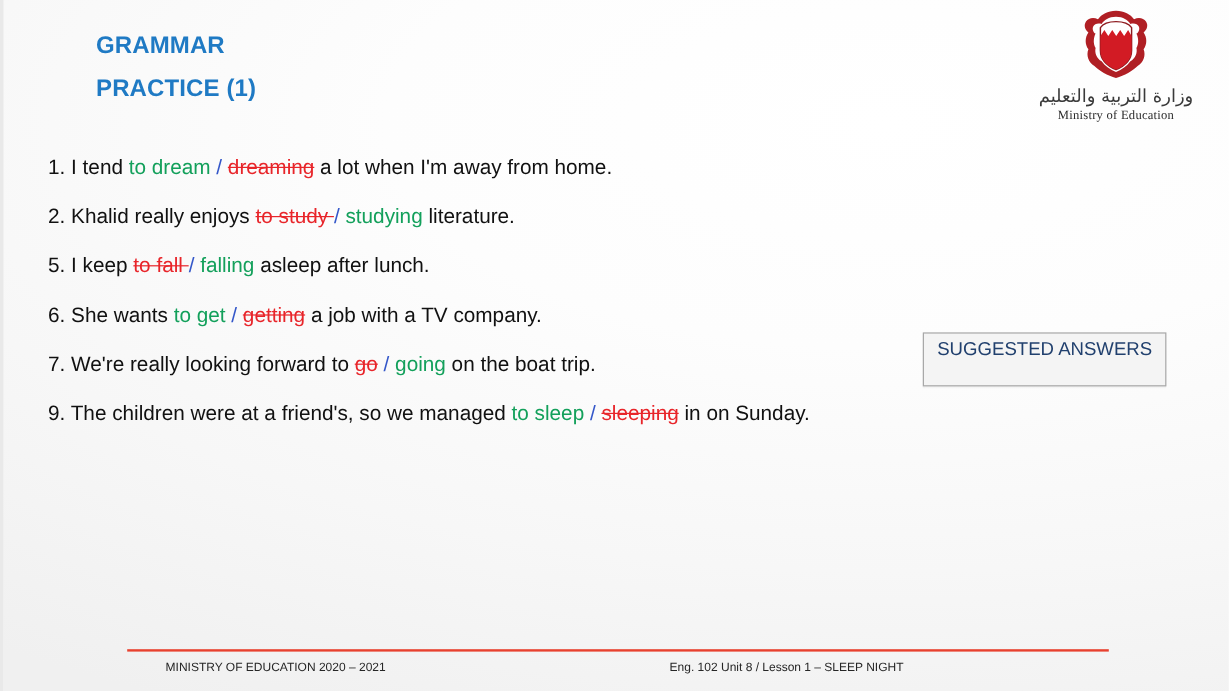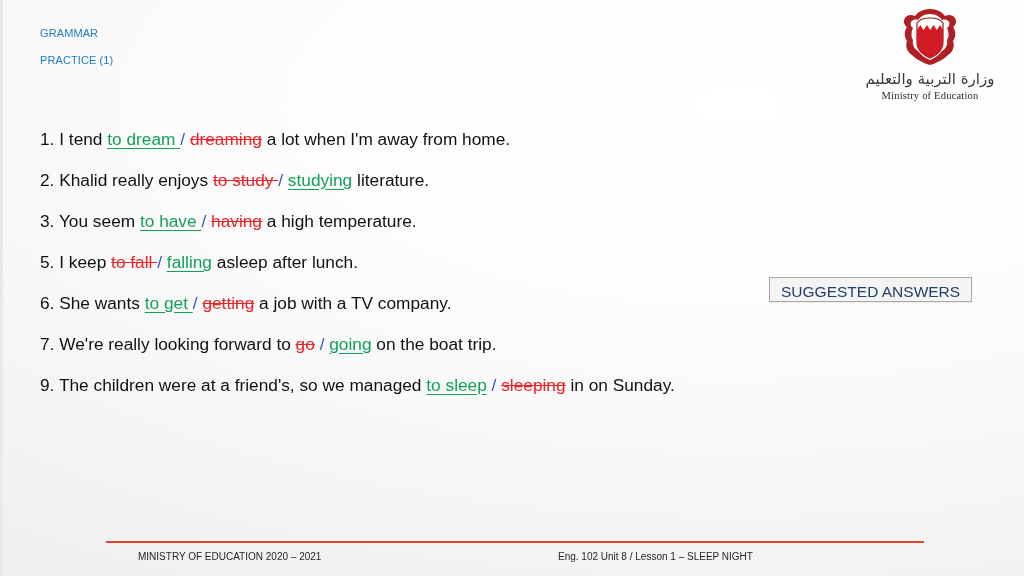--- a/index.html
+++ b/index.html
@@ -26,65 +26,65 @@
 
   
   .headings {
     position: absolute;
     left: 37px;
     top: 28px;
     width: 640px;
   }
   .heading-line {
     color: #1f7ac4;
-    font-weight: normal;
-    font-size: 11px;
+    font-weight: bold;
+    font-size: 20px;
     line-height: 1;
     margin-bottom: 16px;
     letter-spacing: 0.1px;
     white-space: nowrap;
+    margin-left: 40px;
   }
   .heading-line.third { margin-bottom: 0; }
 
   
   .questions {
     position: absolute;
     left: 37px;
     top: 131px;
     width: 900px;
   }
   .q-line {
     font-size: 17.3px;
     color: #111111;
     line-height: 1;
     height: 41px;
     white-space: nowrap;
   }
   .q-num { color: #111111; }
   .correct {
     color: #13a05b;
-    text-decoration: underline;
     text-decoration-color: #13a05b;
     text-underline-offset: 3px;
   }
   .wrong {
     color: #e8252a;
     text-decoration: line-through;
     text-decoration-color: #e8252a;
   }
   .slash {
     color: #3457c9;
   }
 
   
   #suggested-answers {
     position: absolute;
     left: 766px;
     top: 277px;
-    padding: 6px 11px 1px 11px;
+    padding: 6px 11px 21px 11px;
     border: 1px solid #a8a8a8;
     background: #f4f4f4;
     color: #21406e;
     font-size: 15.5px;
     line-height: 1;
     white-space: nowrap;
     box-shadow: 0 1px 1px rgba(0,0,0,0.06);
   }
 
   
@@ -147,21 +147,20 @@
 <div id="slide">
 
   <div class="headings">
     <div class="heading-line">GRAMMAR</div>
     <div class="heading-line">PRACTICE (1)</div>
   </div>
 
   <div class="questions" id="question-list">
       <div class="q-line"><span class="q-num">1.</span><span> I tend </span><span class="correct">to dream </span><span class="slash"> / </span><span class="wrong">dreaming</span><span> a lot when I'm away from home.</span></div>
       <div class="q-line"><span class="q-num">2.</span><span> Khalid really enjoys </span><span class="wrong">to study </span><span class="slash"> / </span><span class="correct">studying</span><span> literature.</span></div>
-      <div class="q-line"><span class="q-num">3.</span><span> You seem </span><span class="correct">to have </span><span class="slash"> / </span><span class="wrong">having</span><span> a high temperature.</span></div>
       <div class="q-line"><span class="q-num">5.</span><span> I keep </span><span class="wrong">to fall </span><span class="slash"> / </span><span class="correct">falling</span><span> asleep after lunch.</span></div>
       <div class="q-line"><span class="q-num">6.</span><span> She wants </span><span class="correct">to get </span><span class="slash"> / </span><span class="wrong">getting</span><span> a job with a TV company.</span></div>
       <div class="q-line"><span class="q-num">7.</span><span> We're really looking forward to </span><span class="wrong">go</span><span class="slash"> / </span><span class="correct">going</span><span> on the boat trip.</span></div>
       <div class="q-line"><span class="q-num">9.</span><span> The children were at a friend's, so we managed </span><span class="correct">to sleep</span><span class="slash"> / </span><span class="wrong">sleeping</span><span> in on Sunday.</span></div>
     </div>
 
   <div id="suggested-answers">
     <span>SUGGESTED ANSWERS</span>
   </div>
 

